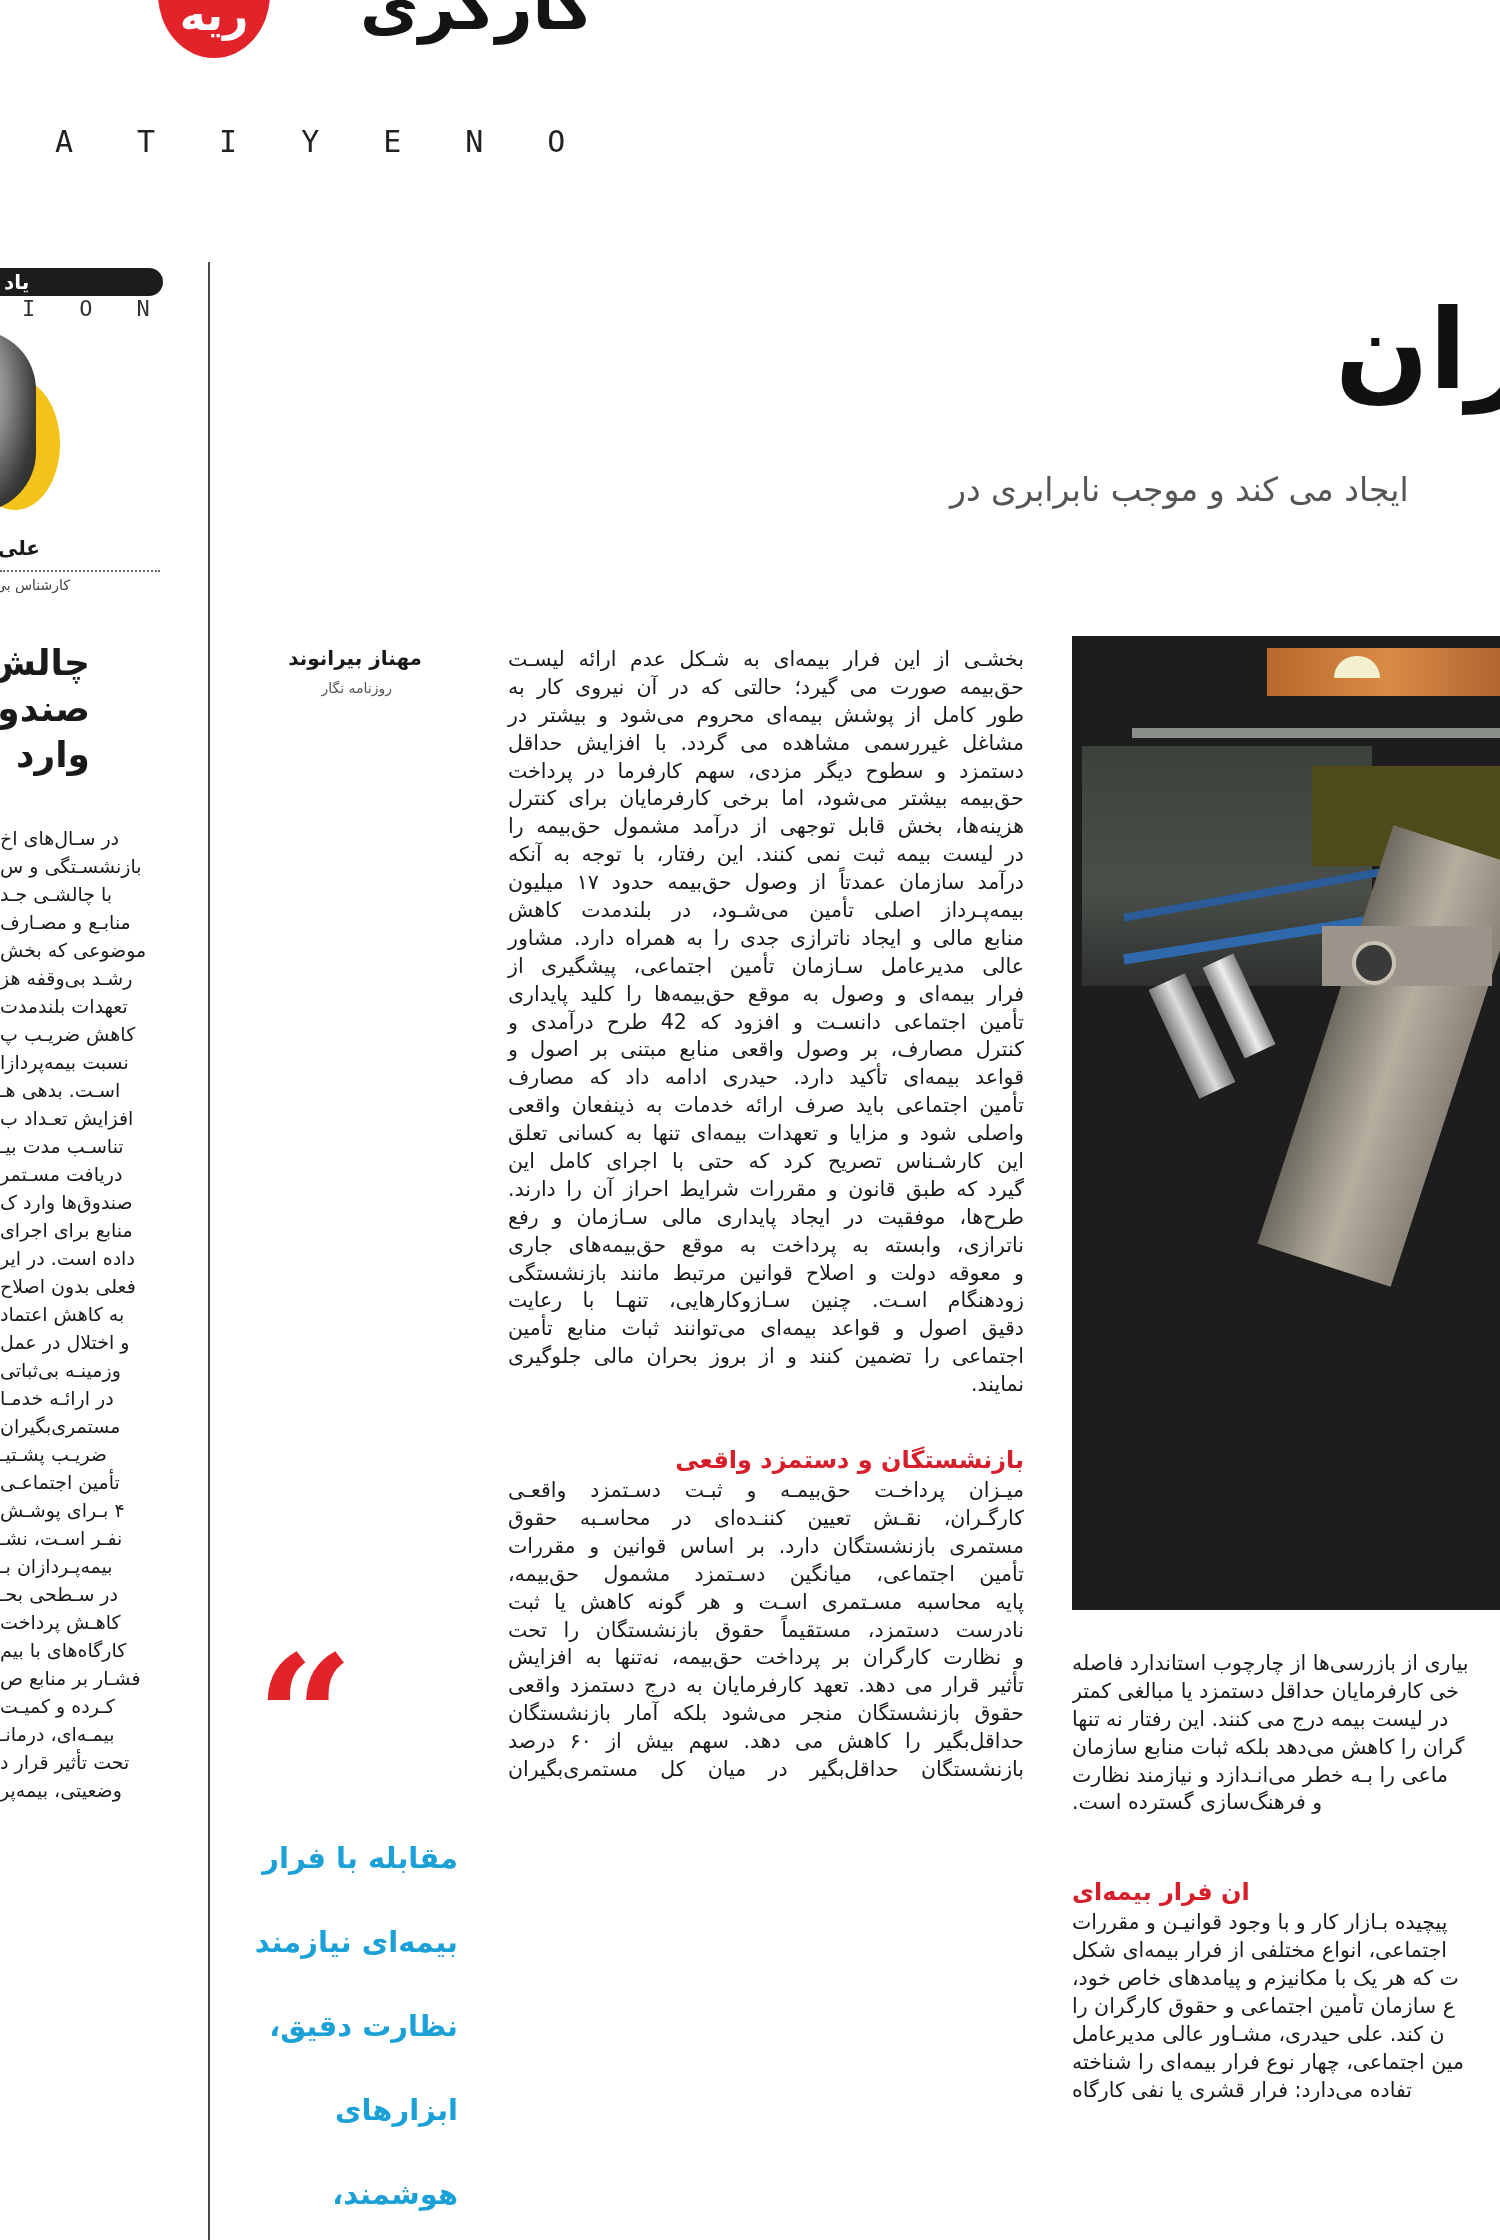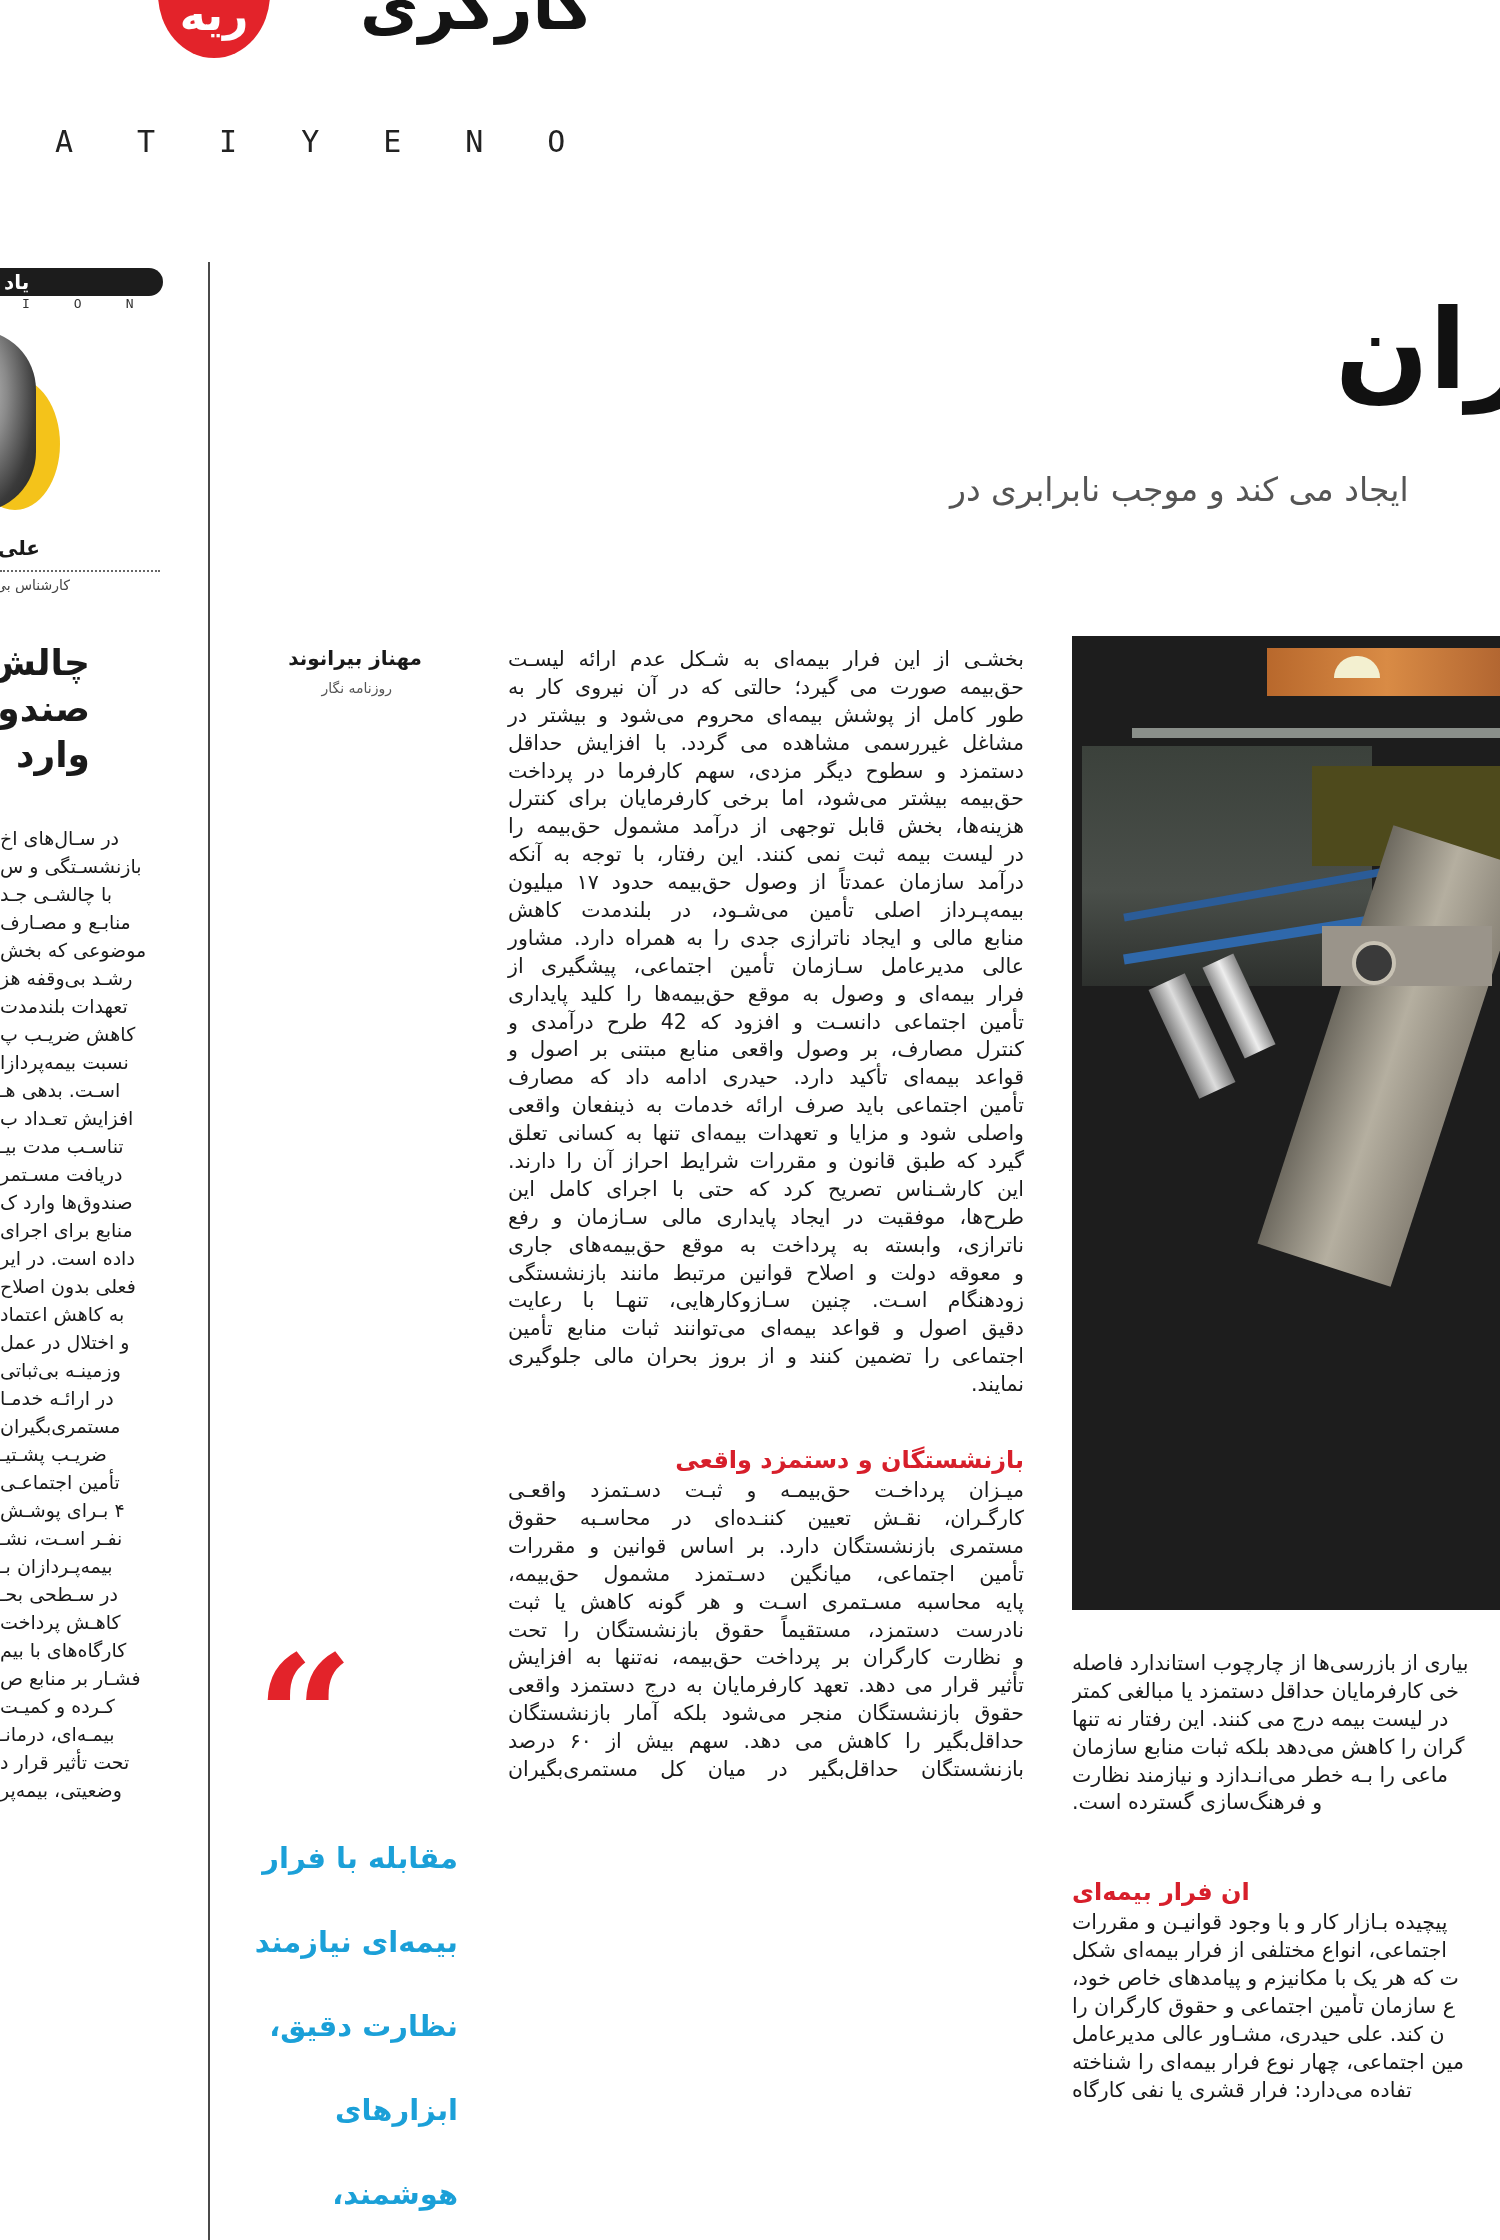--- a/index.html
+++ b/index.html
@@ -18,21 +18,21 @@
   .section-latin { left:55px; top:124px; font-family:"DejaVu Sans Mono", monospace;
                    font-size:30px; letter-spacing:64px; color:#222; font-weight:300; }
 
   
   .col-divider { left:208px; top:262px; width:2px; height:1978px; background:#4a4a4a; }
 
   
   .opinion-pill { left:-20px; top:268px; width:183px; height:28px; background:#1c1c1c;
                   border-radius:0 14px 14px 0; color:#fff; font-size:20px; font-weight:bold;
                   line-height:28px; text-align:left; padding-left:24px; box-sizing:border-box; }
-  .opinion-latin { left:22px; top:296px; font-family:"DejaVu Sans Mono", monospace; font-size:13px;
+  .opinion-latin { left:22px; top:296px; font-family:"DejaVu Sans Mono", monospace; font-size:22px;
                    letter-spacing:44px; color:#333; }
   .avatar { left:-60px; top:330px; width:122px; height:182px; }
   .avatar-yellow { position:absolute; left:30px; top:48px; width:90px; height:132px; border-radius:50%;
                    background:#f4c31a; }
   .avatar-photo { position:absolute; left:0; top:0; width:96px; height:182px; border-radius:0 60px 60px 0;
                   background:radial-gradient(ellipse at 40% 35%, #c9c9c9 0%, #8a8a8a 35%, #3a3a3a 70%, #1f1f1f 100%); }
   .author-l-name { left:0; top:536px; width:40px; font-size:20px; font-weight:bold; }
   .author-l-dots { left:0; top:570px; width:160px; border-top:2px dotted #666; }
   .author-l-role { left:0; top:577px; width:70px; font-size:14px; color:#444; white-space:nowrap; overflow:hidden; }
   .op-headline { left:0; top:640px; width:90px; font-size:36px; font-weight:bold; line-height:46px;
@@ -171,22 +171,22 @@
     <div class="line">درآمد سازمان عمدتاً از وصول حق‌بیمه حدود ۱۷ میلیون</div>
     <div class="line">بیمه‌پـرداز اصلی تأمین می‌شـود، در بلندمدت کاهش</div>
     <div class="line">منابع مالی و ایجاد ناترازی جدی را به همراه دارد. مشاور</div>
     <div class="line">عالی مدیرعامل سـازمان تأمین اجتماعی، پیشگیری از</div>
     <div class="line">فرار بیمه‌ای و وصول به موقع حق‌بیمه‌ها را کلید پایداری</div>
     <div class="line">تأمین اجتماعی دانسـت و افزود که 42 طرح درآمدی و</div>
     <div class="line">کنترل مصارف، بر وصول واقعی منابع مبتنی بر اصول و</div>
     <div class="line">قواعد بیمه‌ای تأکید دارد. حیدری ادامه داد که مصارف</div>
     <div class="line">تأمین اجتماعی باید صرف ارائه خدمات به ذینفعان واقعی</div>
     <div class="line">واصلی شود و مزایا و تعهدات بیمه‌ای تنها به کسانی تعلق</div>
+    <div class="line">این کارشـناس تصریح کرد که حتی با اجرای کامل این</div>
     <div class="line">گیرد که طبق قانون و مقررات شرایط احراز آن را دارند.</div>
-    <div class="line">این کارشـناس تصریح کرد که حتی با اجرای کامل این</div>
     <div class="line">طرح‌ها، موفقیت در ایجاد پایداری مالی سـازمان و رفع</div>
     <div class="line">ناترازی، وابسته به پرداخت به موقع حق‌بیمه‌های جاری</div>
     <div class="line">و معوقه دولت و اصلاح قوانین مرتبط مانند بازنشستگی</div>
     <div class="line">زودهنگام اسـت. چنین سـازوکارهایی، تنهـا با رعایت</div>
     <div class="line">دقیق اصول و قواعد بیمه‌ای می‌توانند ثبات منابع تأمین</div>
     <div class="line">اجتماعی را تضمین کنند و از بروز بحران مالی جلوگیری</div>
     <div class="line last">نمایند.</div>
     <div class="spacer"></div>
     <div class="subhead">بازنشستگان و دستمزد واقعی</div>
     <div class="line">میـزان پرداخـت حق‌بیمـه و ثبـت دسـتمزد واقعـی</div>

